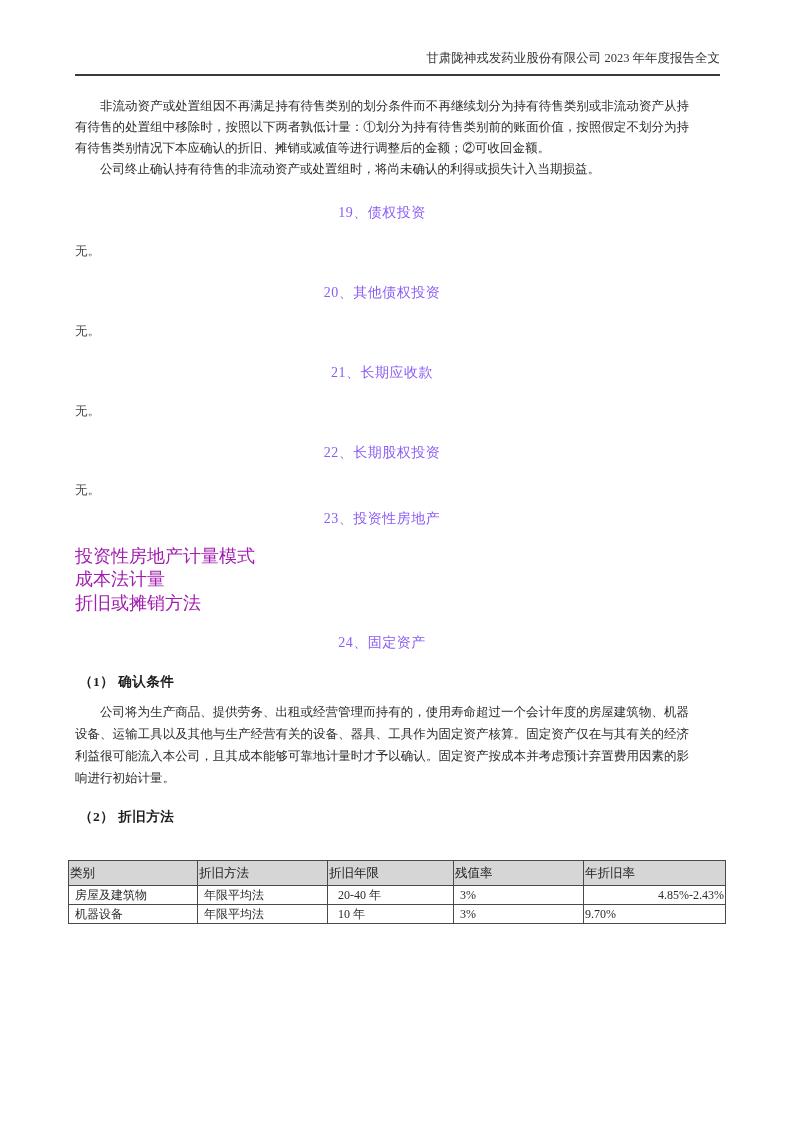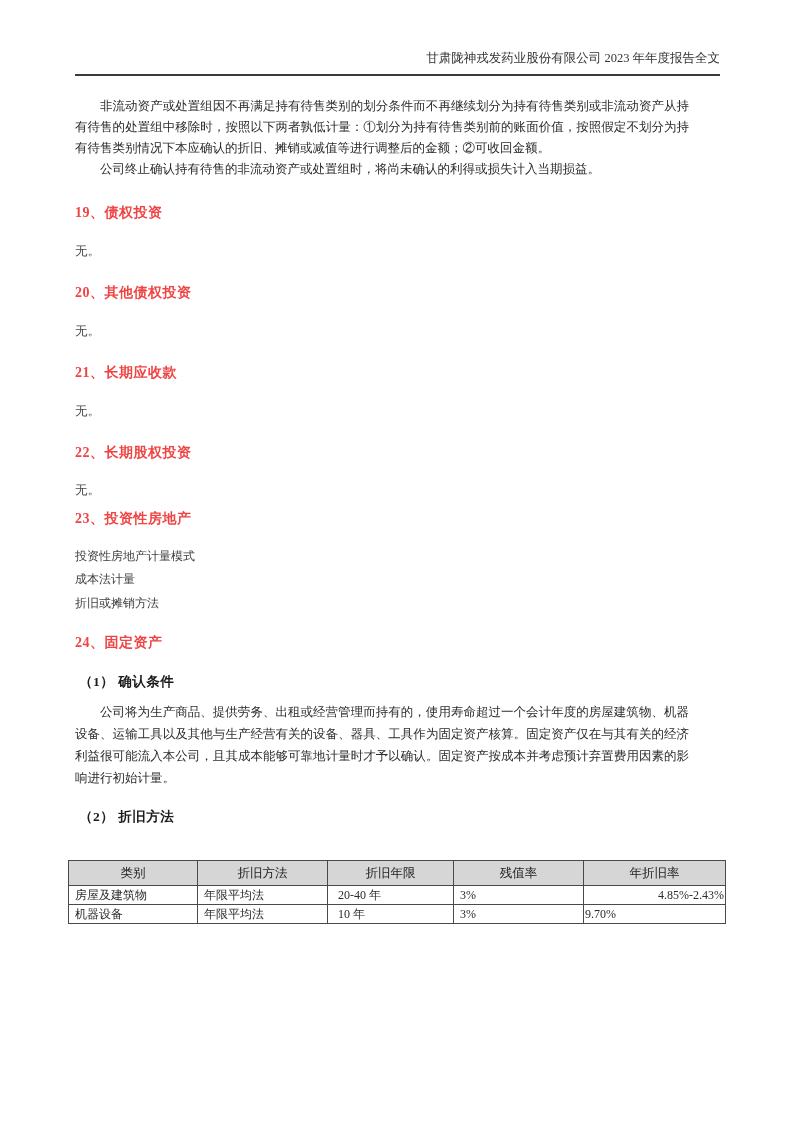--- a/index.html
+++ b/index.html
@@ -18,37 +18,37 @@
 
   .content { padding:0 104px 0 75px; }
 
   p { margin:0; }
   .body { font-size:12.5px; color:#2b2b2b; text-align:justify; }
   .indent { text-indent:2em; }
   .lh21 { line-height:21px; }
   .lh18 { line-height:18px; }
   .lh22 { line-height:22px; }
 
-  .h2 { font-size:14px; font-weight:bold; color:#ef4444; line-height:19px; margin:0; letter-spacing:0.5px; }
+  .h2 { font-size:14px; font-weight:normal; color:#8b5cf6; line-height:19px; margin:0; letter-spacing:0.5px;text-align:center; }
   .h3 { font-size:13.5px; font-weight:bold; color:#1c1c1c; line-height:18px; margin:0; padding-left:4px; letter-spacing:0.5px; }
   .none-line { font-size:12.5px; line-height:17px; color:#4a4a4a; }
-  .plain-line { font-size:12px; line-height:17px; color:#404040; }
+  .plain-line { font-size:18px; line-height:17px; color:#a21caf; }
 
   .mt6{margin-top:6px;} .mt7{margin-top:7px;} .mt19{margin-top:19px;}
   .mt20{margin-top:20px;} .mt21{margin-top:21px;} .mt22{margin-top:10px;}
   .mt23{margin-top:23px;}
 
   table.dep-table {
     margin-left:-7px; margin-top:34px;
     width:657px; border-collapse:collapse; table-layout:fixed;
     font-size:12px; color:#2b2b2b;
   }
   .dep-table th, .dep-table td { border:1px solid #4a4a4a; overflow:hidden; white-space:nowrap; }
   .dep-table th {
-    background:#d6d6d6; font-weight:normal; text-align:center;
+    background:#d6d6d6; font-weight:normal; text-align:left;
     height:22px; font-size:12.5px; color:#222;
   }
   .dep-table td { height:16px; line-height:15px; }
   .dep-table td.c1 { padding-left:6px; }
   .dep-table td.c2 { padding-left:6px; }
   .dep-table td.c3 { padding-left:10px; }
   .dep-table td.c4 { padding-left:6px; }
   .dep-table td.c5-left { padding-left:7px; text-align:right; }
   .dep-table td.c5-center { text-align:left; }
 

